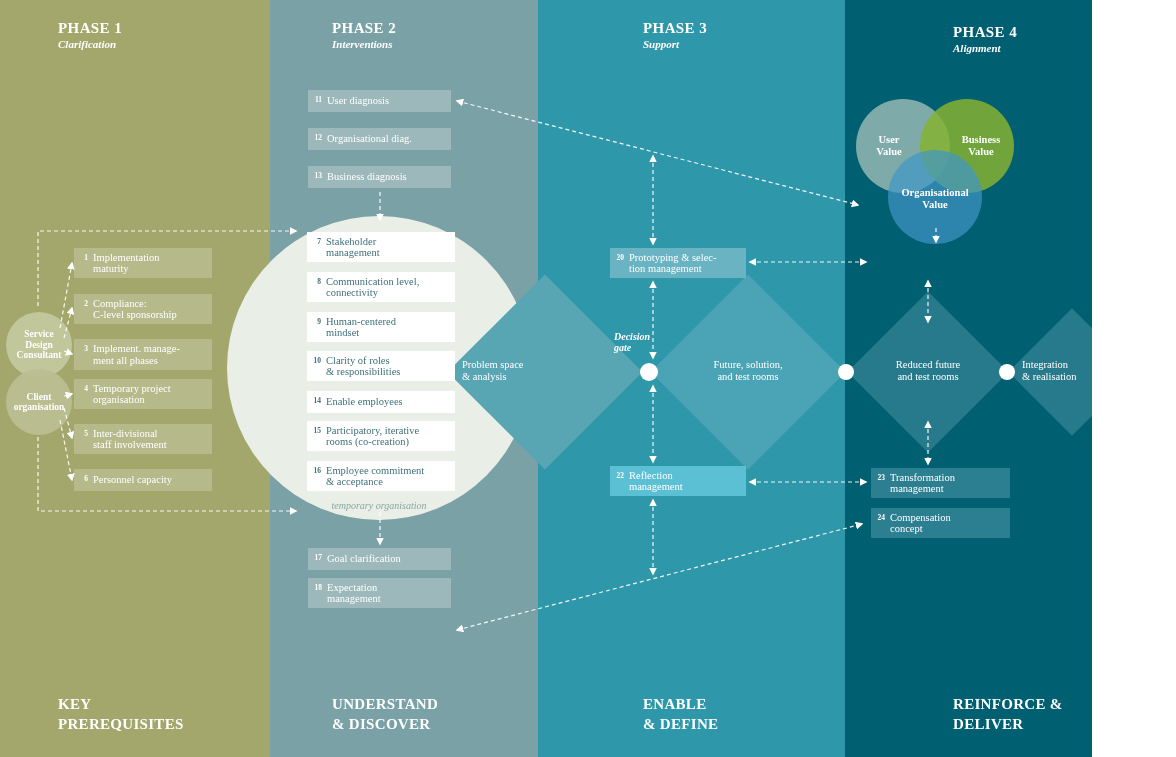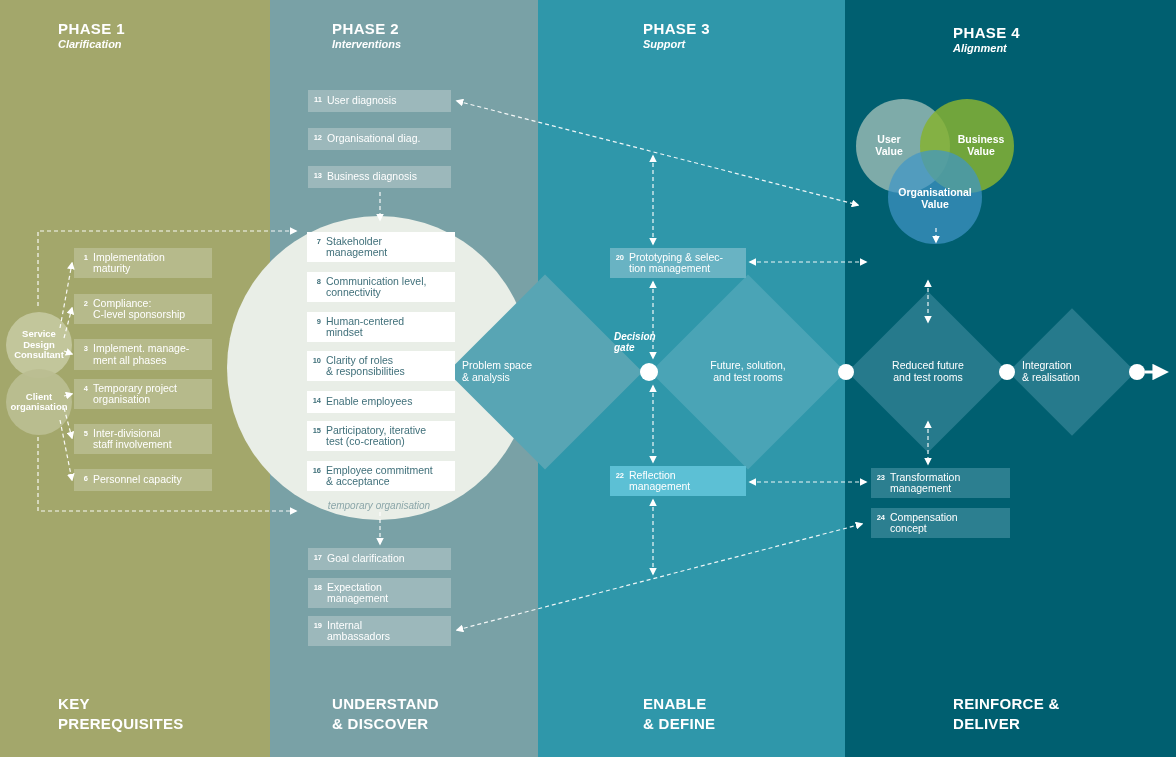--- a/index.html
+++ b/index.html
@@ -1,17 +1,17 @@
 <!DOCTYPE html>
 <html><head>
 <meta charset="utf-8">
 <style>
   html,body{margin:0;padding:0;background:#ffffff}
-  .canvas{position:relative;width:1176px;height:757px;overflow:hidden;
-          font-family:Liberation Sans, sans-serif;}
+  .canvas{position:relative;width:1092px;height:757px;overflow:hidden;
+          font-family:Liberation Serif, serif;}
   .col{position:absolute;top:0;height:100%;z-index:0}
   .hdr{position:absolute;color:#fff;z-index:3}
   .hdr .t{font-size:15px;font-weight:bold;letter-spacing:.4px}
   .hdr .s{font-size:11px;font-style:italic;font-weight:bold;margin-top:1px}
   .ftr{position:absolute;color:#fff;font-size:15px;font-weight:bold;line-height:20px;letter-spacing:.3px;z-index:3}
   .bigcircle{position:absolute;border-radius:50%;background:#e9eee7;z-index:1}
   .diamond{position:absolute;transform:rotate(45deg);z-index:2}
   .dlabel{position:absolute;color:#fff;font-size:10.5px;line-height:12px;z-index:4}
   .nbox{position:absolute;display:flex;align-items:center;color:#fff;z-index:3}
   .bn{flex:0 0 11px;text-align:right;margin:16px 5px 0 3px;font-size:7.5px;font-weight:bold;align-self:flex-start;margin-top:5px}
@@ -208,21 +208,21 @@
     <span class="bn">14</span>
     <span class="bt">
         <span class="ln">Enable employees</span>
         <span class="ln"></span>
       </span>
   </div>
   <div class="nbox whitebox" style="left:307px;top:421px;width:148px;height:30px">
     <span class="bn">15</span>
     <span class="bt">
         <span class="ln">Participatory, iterative</span>
-        <span class="ln">test (co-creation)</span>
+        <span class="ln">rooms (co-creation)</span>
       </span>
   </div>
   <div class="nbox whitebox" style="left:307px;top:461px;width:148px;height:30px">
     <span class="bn">16</span>
     <span class="bt">
         <span class="ln">Employee commitment</span>
         <span class="ln">&amp; acceptance</span>
       </span>
   </div>
 
@@ -233,27 +233,20 @@
     <span class="bt">
         <span class="ln">Goal clarification</span>
         <span class="ln"></span>
       </span>
   </div>
   <div class="nbox p2b" style="left:308px;top:578px;width:143px;height:30px">
     <span class="bn">18</span>
     <span class="bt">
         <span class="ln">Expectation</span>
         <span class="ln">management</span>
-      </span>
-  </div>
-  <div class="nbox p2b" style="left:308px;top:616px;width:143px;height:30px">
-    <span class="bn">19</span>
-    <span class="bt">
-        <span class="ln">Internal</span>
-        <span class="ln">ambassadors</span>
       </span>
   </div>
 
   <div class="nbox p3b20" style="left:610px;top:248px;width:136px;height:30px">
     <span class="bn">20</span>
     <span class="bt">
         <span class="ln">Prototyping &amp; selec-</span>
         <span class="ln">tion management</span>
       </span>
   </div>

